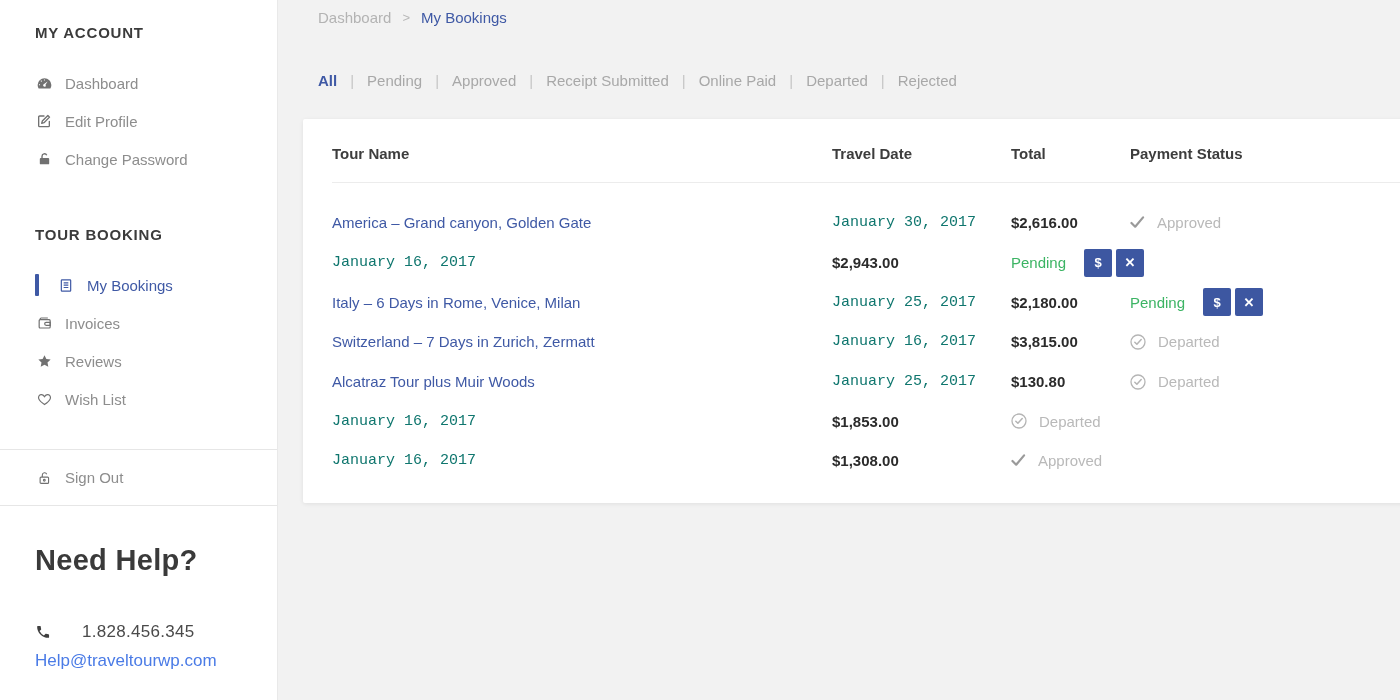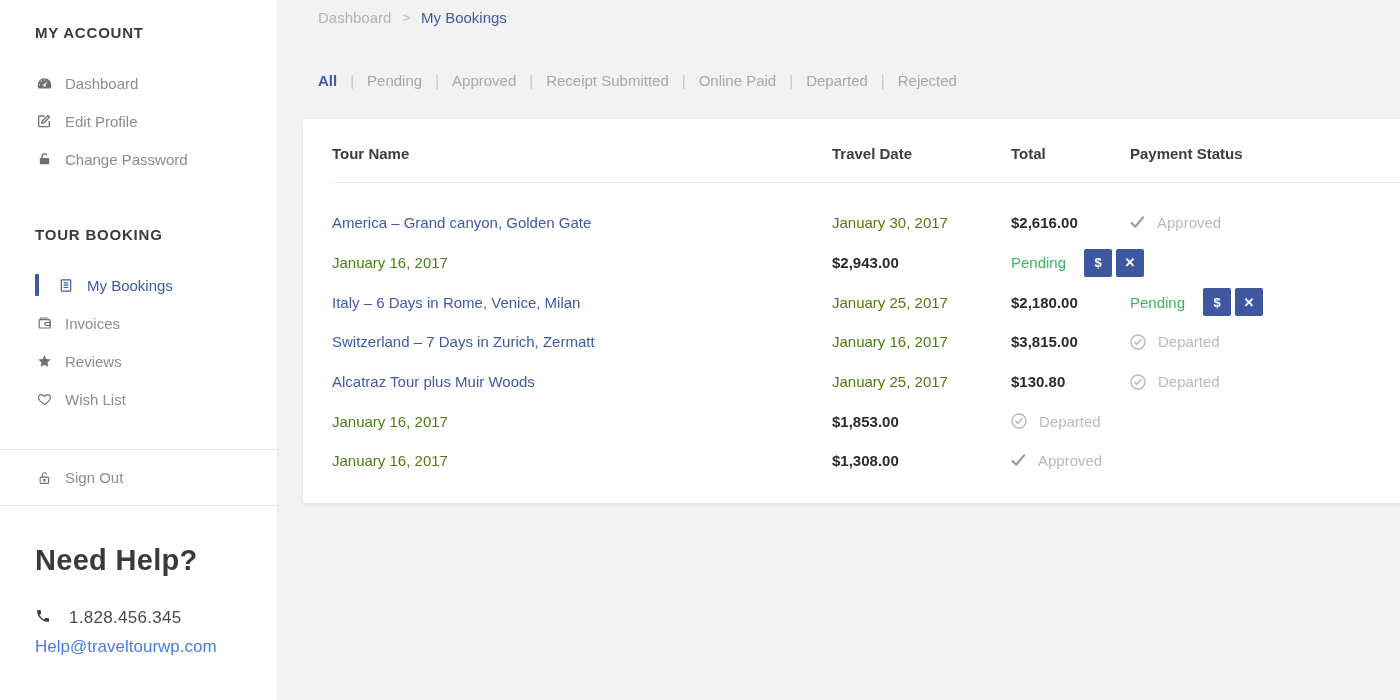--- a/index.html
+++ b/index.html
@@ -51,22 +51,22 @@
     display:flex;align-items:center;height:55px;
     font-size:15px;color:#8d8d8d;cursor:pointer;
   }
   .signout-row .icon{width:18px;display:inline-flex;justify-content:center;margin-right:12px;color:#717171;}
   .help{padding-top:36px;}
   .help-title{
     margin:0;font-size:29px;line-height:36px;font-weight:bold;color:#3a3a3a;
     letter-spacing:.3px;
   }
   .help-phone{
-    margin-top:30px;display:flex;align-items:flex-start;
-    font-size:17px;color:#4a4a4a;letter-spacing:.3px;
+    margin-top:44px;display:flex;align-items:center;
+    font-size:17px;color:#4a4a4a;letter-spacing:.3px;gap:13px;
   }
   .help-phone .icon{width:18px;display:inline-flex;margin-right:16px;color:#3f3f3f;}
   .help-email{
     display:inline-block;margin-top:9px;font-size:17px;color:var(--email-blue);cursor:pointer;
   }
 
   
   .main{position:absolute;left:279px;top:0;right:0;bottom:0;}
   .breadcrumb{
     padding:9px 0 0 39px;font-size:15px;color:#b3b3b3;
@@ -91,21 +91,21 @@
     align-items:center;height:64px;padding-top:6px;
     border-bottom:1px solid #ececec;
     font-size:15px;font-weight:bold;color:#3d3d3d;
   }
   .tbody{padding:20px 0 22px;}
   .trow{
     display:grid;grid-template-columns:500px 179px 119px 1fr;
     align-items:center;height:39.7px;font-size:15px;
   }
   .tour-link{color:var(--accent);cursor:pointer;}
-  .cell-date{color:#4d7c0f;}
+  .cell-date{color:#0f766e;font-family:Liberation Mono, monospace;}
   .cell-total{color:#2b2b2b;font-weight:bold;}
   .cell-status{display:flex;align-items:center;color:#b9b9b9;}
   .status-variant{display:flex;align-items:center;}
   .st-icon{display:inline-flex;margin-right:12px;}
   .pending-label{color:var(--green);margin-right:18px;}
   .action-btn{
     width:28px;height:28px;margin-right:4px;border:none;border-radius:2px;
     background:var(--btn-blue);color:#ffffff;font-weight:bold;font-size:13px;
     display:inline-flex;align-items:center;justify-content:center;cursor:pointer;
     font-family:"Liberation Sans",sans-serif;

